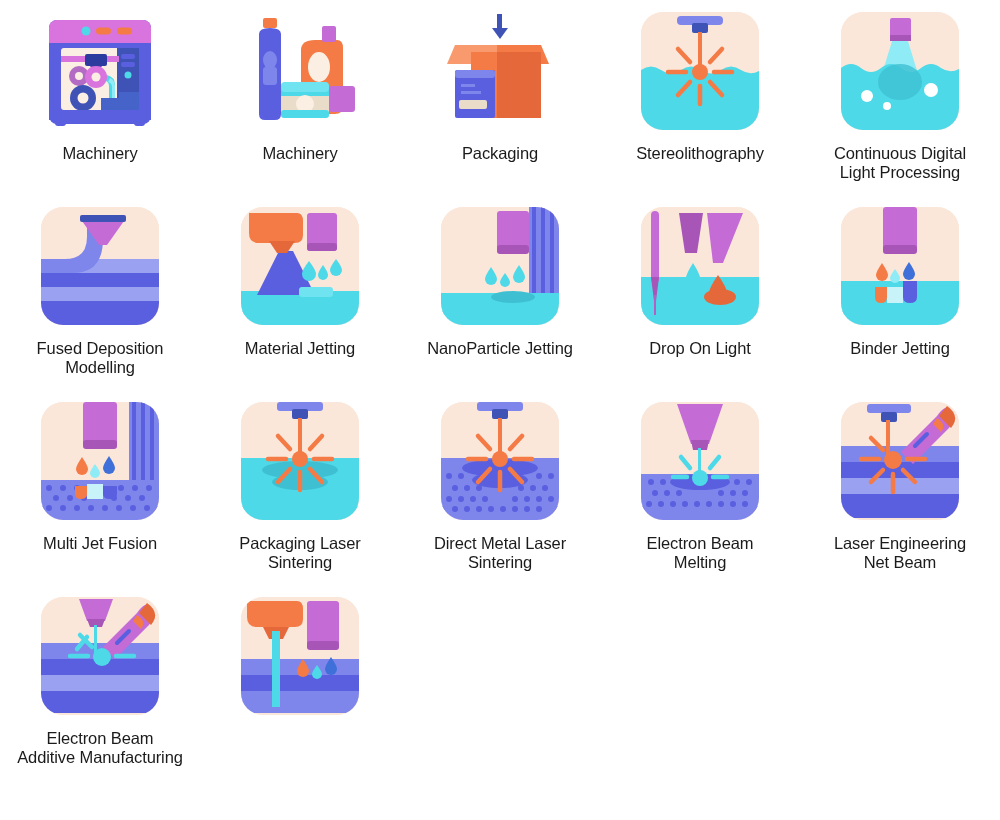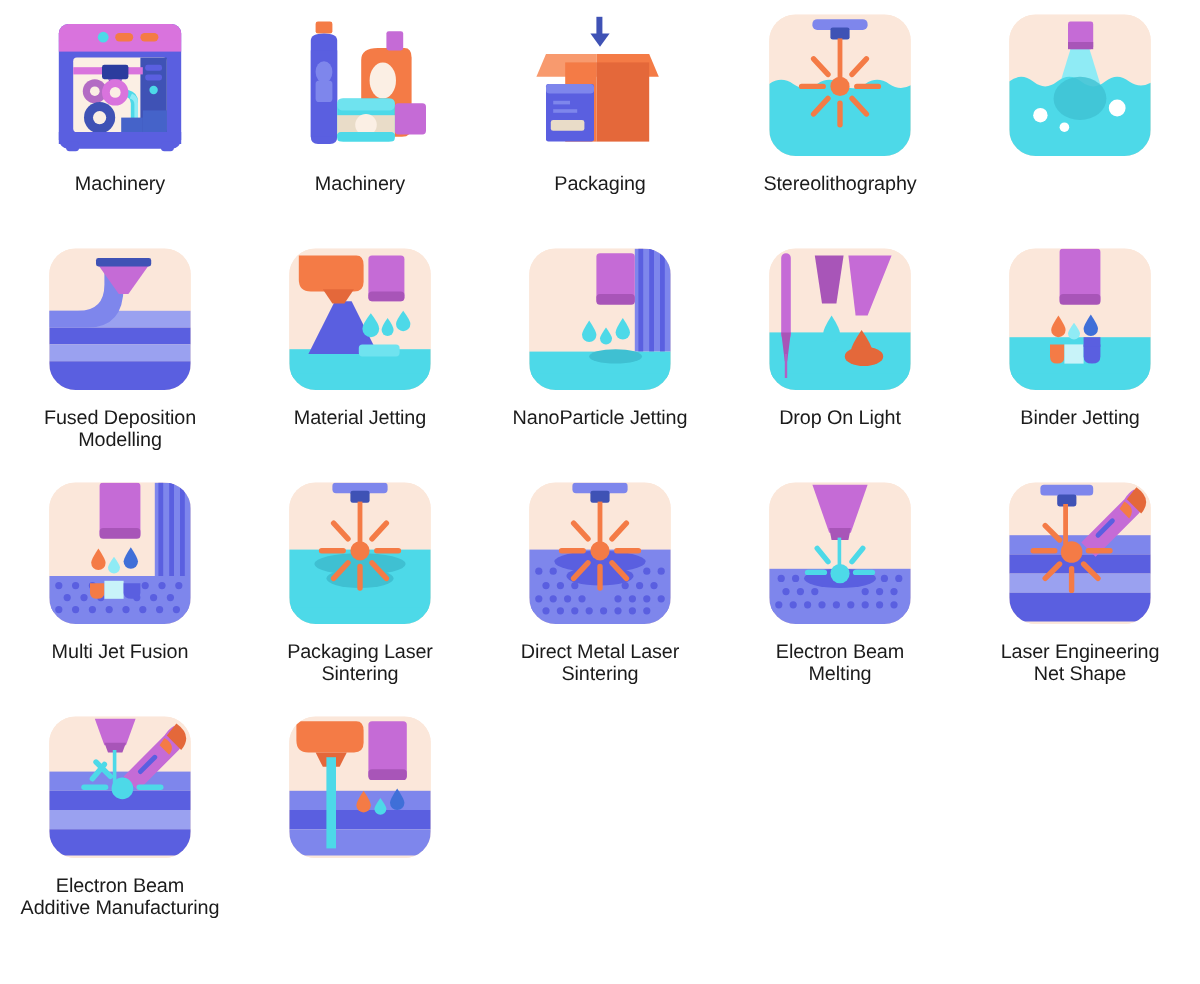--- a/index.html
+++ b/index.html
@@ -160,20 +160,22 @@
           <path d="M0 56 q10 -8 20 0 q10 8 20 0 q10 -8 20 0 q10 8 20 0 q10 -8 20 0 q9 6 18 1 V118 H0 Z" fill="#4DD9E8"></path>
           <ellipse cx="59" cy="70" rx="22" ry="18" fill="#3FC0D2" opacity="0.8"></ellipse>
           <rect x="49" y="6" width="21" height="23" rx="2" fill="#C56BD6"></rect>
           <rect x="49" y="23" width="21" height="6" fill="#A855B8"></rect>
           <circle cx="26" cy="84" r="6" fill="#FFFFFF"></circle>
           <circle cx="90" cy="78" r="7" fill="#FFFFFF"></circle>
           <circle cx="46" cy="94" r="4" fill="#FFFFFF"></circle>
         </svg>
       </div>
     </div>
+    <div class="label">Continuous Digital
+Light Processing</div>
   </div>
 
   <div class="cell">
     <div class="icon-wrap">
       <div class="tile">
         <svg width="118" height="118" viewBox="0 0 118 118">
           <rect x="0" y="0" width="118" height="118" fill="#FBE7DA"></rect>
           <rect x="0" y="52" width="118" height="14" fill="#9AA1F0"></rect>
           <rect x="0" y="66" width="118" height="14" fill="#5A5FE0"></rect>
           <rect x="0" y="80" width="118" height="14" fill="#9AA1F0"></rect>
@@ -481,21 +483,21 @@
             <line x1="38" y1="57" x2="20" y2="57"></line>
             <line x1="66" y1="57" x2="84" y2="57"></line>
             <line x1="42" y1="48" x2="30" y2="36"></line>
             <line x1="42" y1="68" x2="30" y2="80"></line>
             <line x1="62" y1="68" x2="74" y2="80"></line>
           </g>
         </svg>
       </div>
     </div>
     <div class="label">Laser Engineering
-Net Shape</div>
+Net Beam</div>
   </div>
 
   <div class="cell">
     <div class="icon-wrap">
       <div class="tile">
         <svg width="118" height="118" viewBox="0 0 118 118">
           <rect x="0" y="0" width="118" height="118" fill="#FBE7DA"></rect>
           <rect x="0" y="46" width="118" height="16" fill="#7E86EC"></rect>
           <rect x="0" y="62" width="118" height="16" fill="#5A5FE0"></rect>
           <rect x="0" y="78" width="118" height="16" fill="#9AA1F0"></rect>

